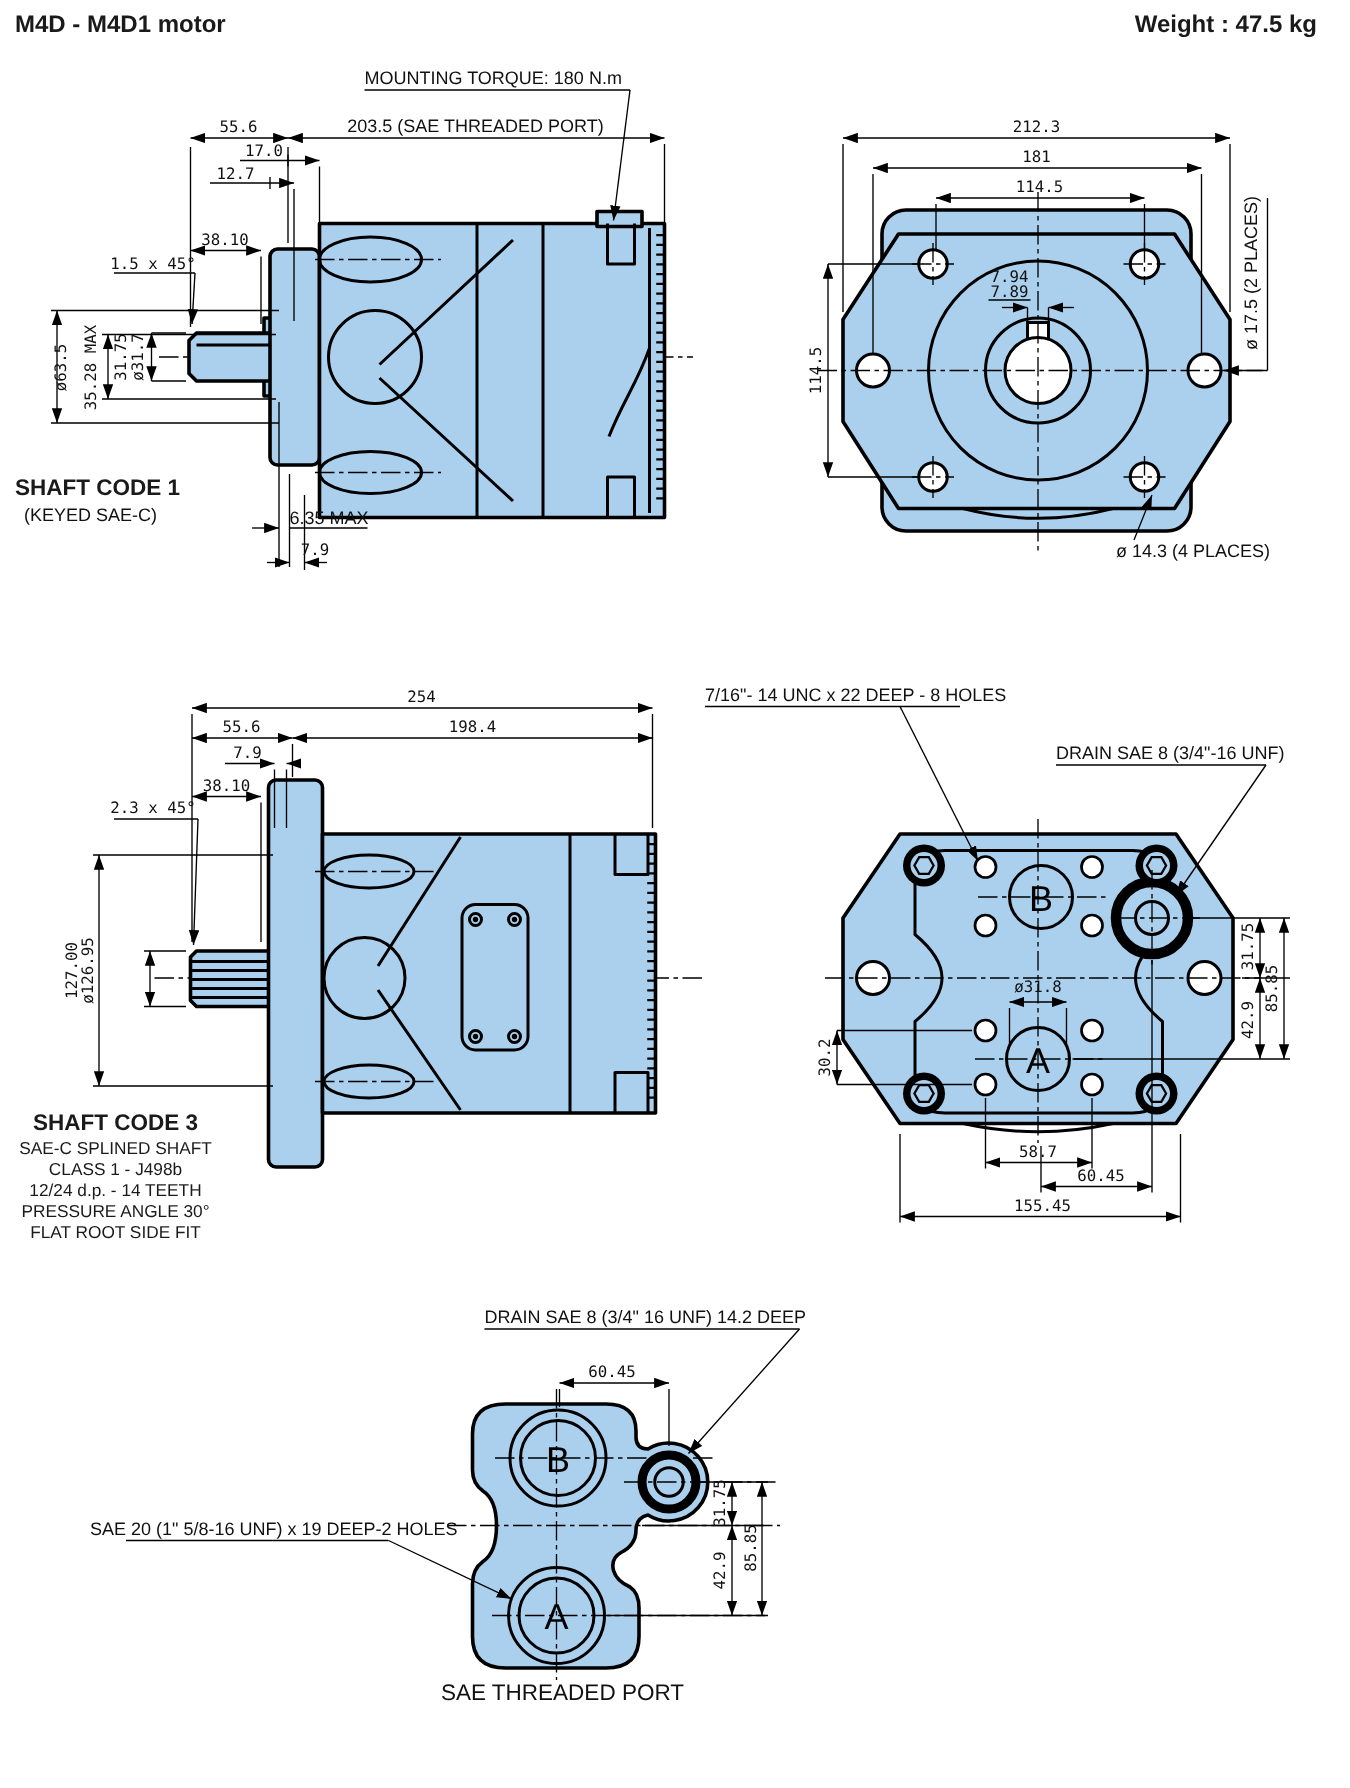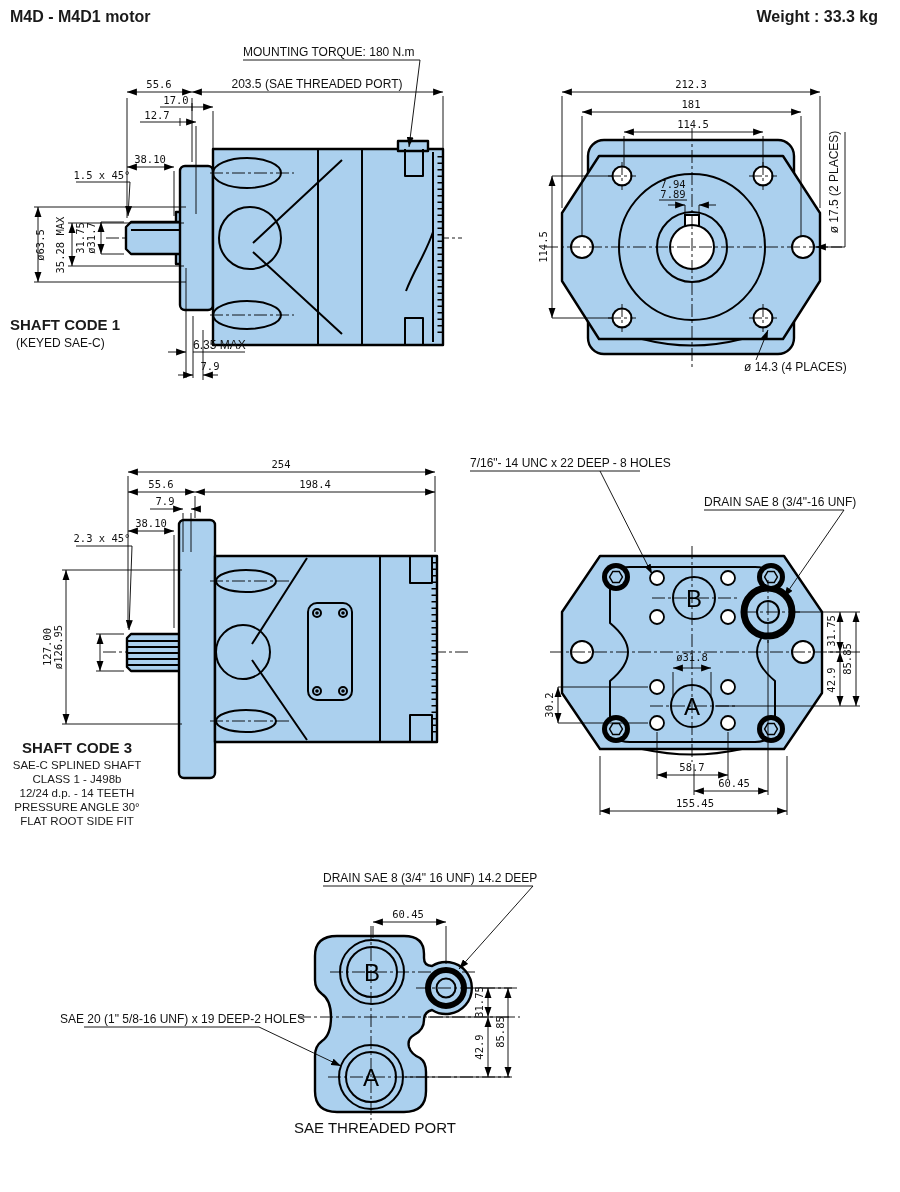--- a/index.html
+++ b/index.html
@@ -21,21 +21,21 @@
   .code-title{font:bold 15px "Liberation Sans",sans-serif;fill:#1a1a1a;}
   .code-sub{font:11.5px "Liberation Sans",sans-serif;fill:#1a1a1a;text-anchor:middle;}
   .portletter{font:24px "Liberation Sans",sans-serif;fill:#000;text-anchor:middle;}
   .caption{font:15px "Liberation Sans",sans-serif;fill:#111;}
 </style>
 </head>
 <body>
 
 <div id="page">
   <div id="title" class="hdr">M4D - M4D1 motor</div>
-  <div id="weight" class="hdr">Weight : 33.3 kg</div>
+  <div id="weight" class="hdr">Weight : 47.5 kg</div>
 
   <svg width="900" height="1192" viewBox="0 0 900 1192">
     <defs>
       <marker id="ar" viewBox="0 0 10 7" refX="10" refY="3.5" markerWidth="11" markerHeight="8" orient="auto-start-reverse">
         <path d="M0,0 L10,3.5 L0,7 z" fill="#000"></path>
       </marker>
     </defs>
 
     <g>
       <g>

